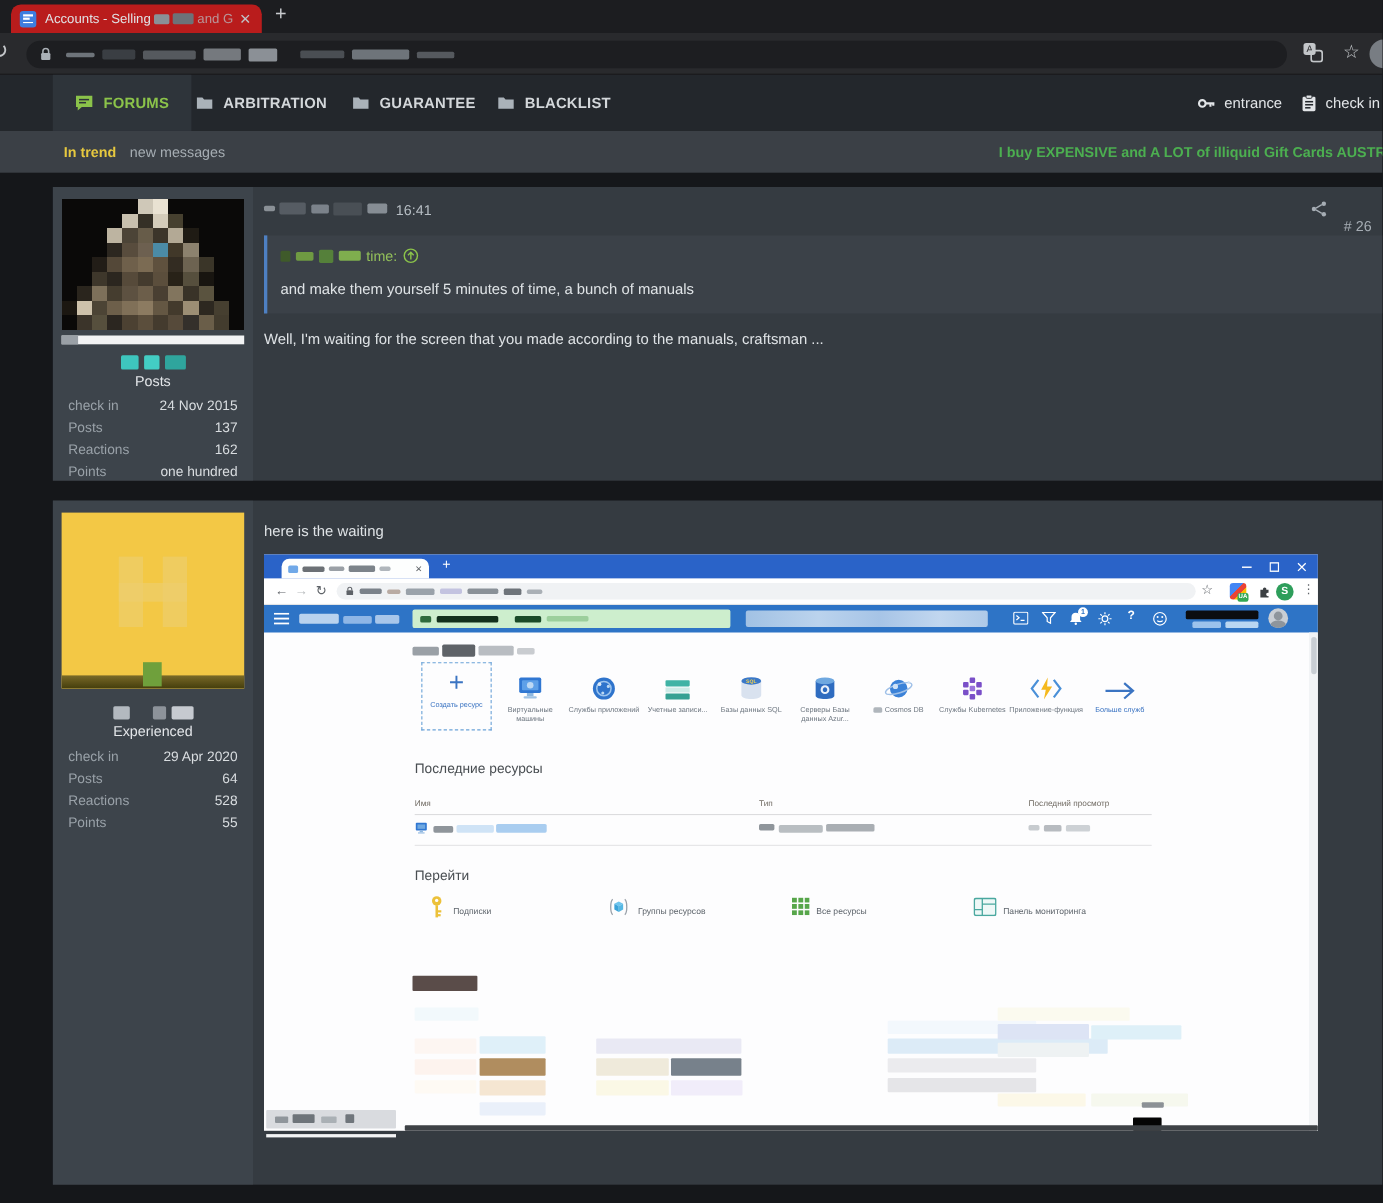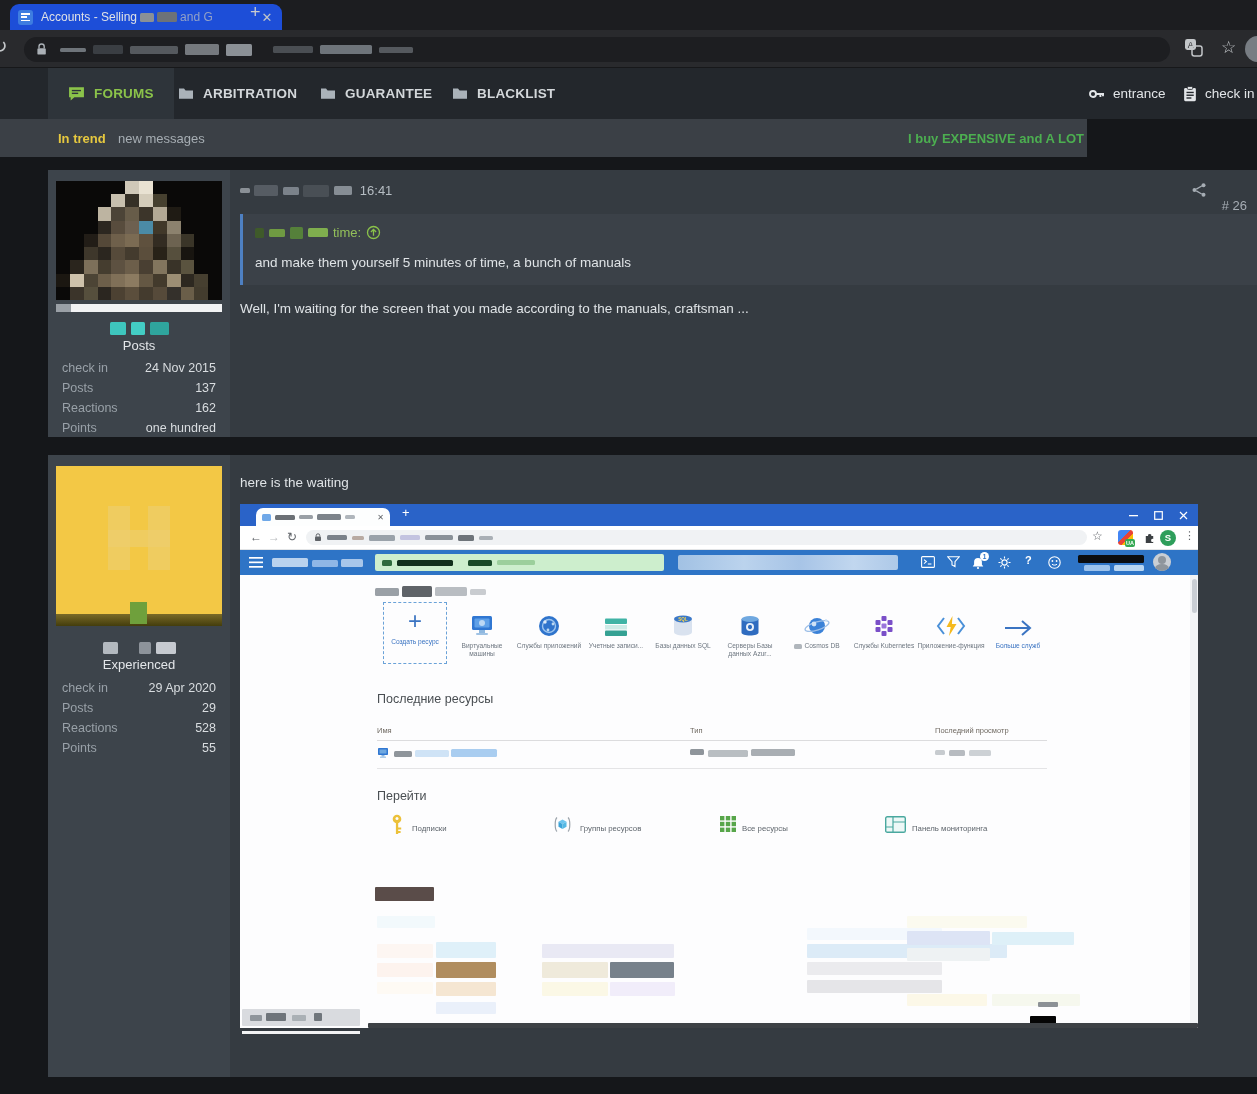--- a/index.html
+++ b/index.html
@@ -1,21 +1,21 @@
 <!DOCTYPE html>
 <html><head>
 <meta charset="utf-8">
 <style>
   * { margin:0; padding:0; box-sizing:border-box; }
   body { background:#0d0e10; font-family:"Liberation Sans", sans-serif; }
   .screen { position:relative; width:1257px; height:1094px; background:#15171a; overflow:hidden; }
 
   
   .tabstrip { position:absolute; left:0; top:0; width:1257px; height:30px; background:#1c1d20; }
-  .btab { position:absolute; left:10px; top:4px; width:272px; height:26px; background:#1d4ed8;
+  .btab { position:absolute; left:10px; top:4px; width:228px; height:26px; background:#b91c1c;
           border-radius:9px 9px 0 0; display:flex; align-items:center; padding:0 8px; }
   .btab-fav { width:15px; height:15px; border-radius:3px; background:#3e7de0; position:relative; flex-shrink:0; }
   .btab-fav i { position:absolute; left:3px; height:1.6px; background:#fff; }
   .btab-title { font-size:12px; color:#e0e2e5; white-space:nowrap; overflow:hidden; margin:0 4px 0 8px; display:flex; align-items:center; gap:3px; }
   .btab-suffix { color:#b9bdc2; opacity:.75; }
   .btab-x { margin-left:auto; color:#c0c4c8; font-size:13px; line-height:13px; width:14px; text-align:center; }
   .newtab { position:absolute; left:250px; top:2px; color:#c8cbce; font-size:18px; }
   .toolbar { position:absolute; left:0; top:30px; width:1257px; height:38px; background:#292a2d; border-bottom:1px solid #17181a; }
   .reload-out { position:absolute; left:-9px; top:4px; color:#c3c6c9; font-size:20px; }
   .omnibox { position:absolute; left:24px; top:7px; width:1146px; height:25px; border-radius:13px; background:#1d1e21;
@@ -25,21 +25,21 @@
   .tb-avatar { position:absolute; left:1245px; top:6px; width:26px; height:26px; border-radius:50%; background:#787d83; }
 
   
   .forumnav { position:absolute; left:0; top:68px; width:1257px; height:51px; background:#23272c; }
   .fnav-tab { position:absolute; top:0; height:51px; display:flex; align-items:center; gap:9px;
               font-weight:bold; font-size:13.5px; color:#d3d7da; letter-spacing:.2px; }
   .fnav-active { background:#2e343a; color:#8bc34a; padding:0 20px; }
   .fnav-right { position:absolute; top:0; height:51px; display:flex; align-items:center; gap:8px; font-size:13.5px; color:#e2e5e8; }
 
   
-  .trendbar { position:absolute; left:0; top:119px; width:1087px; height:38px; background:#3b4046; overflow:hidden; }
+  .trendbar { position:absolute; left:0; top:119px; width:1257px; height:38px; background:#3b4046; overflow:hidden; }
   .trend-item { position:absolute; top:12px; font-size:13px; }
 
   
   .post { position:absolute; left:48px; width:1209px; background:#353b41; display:flex; overflow:hidden; }
   .aside { width:182px; background:#3d444b; padding:11px 8px 0; flex-shrink:0; }
   .uname-row { margin-top:10px; display:flex; justify-content:center; align-items:center; gap:5px; height:13px; }
   .utitle { margin-top:3px; text-align:center; font-size:13px; color:#e3e6e9; }
   .stats { margin-top:5px; }
   .stat-row { display:flex; justify-content:space-between; font-size:12.5px; line-height:20px; padding:0 6px; }
   .stat-label { color:#99a1a8; } .stat-value { color:#d9dde0; }
@@ -351,21 +351,21 @@
         <span class="rd" style="width:20px;height:12px;background:#c6cad0;"></span>
       </div>
       <div class="utitle">Experienced</div>
       <div class="stats" style="margin-top:6px;">
         <div class="stat-row">
             <span class="stat-label">check in</span>
             <span class="stat-value">29 Apr 2020</span>
           </div>
         <div class="stat-row">
             <span class="stat-label">Posts</span>
-            <span class="stat-value">29</span>
+            <span class="stat-value">64</span>
           </div>
         <div class="stat-row">
             <span class="stat-label">Reactions</span>
             <span class="stat-value">528</span>
           </div>
         <div class="stat-row">
             <span class="stat-label">Points</span>
             <span class="stat-value">55</span>
           </div>
       </div>

